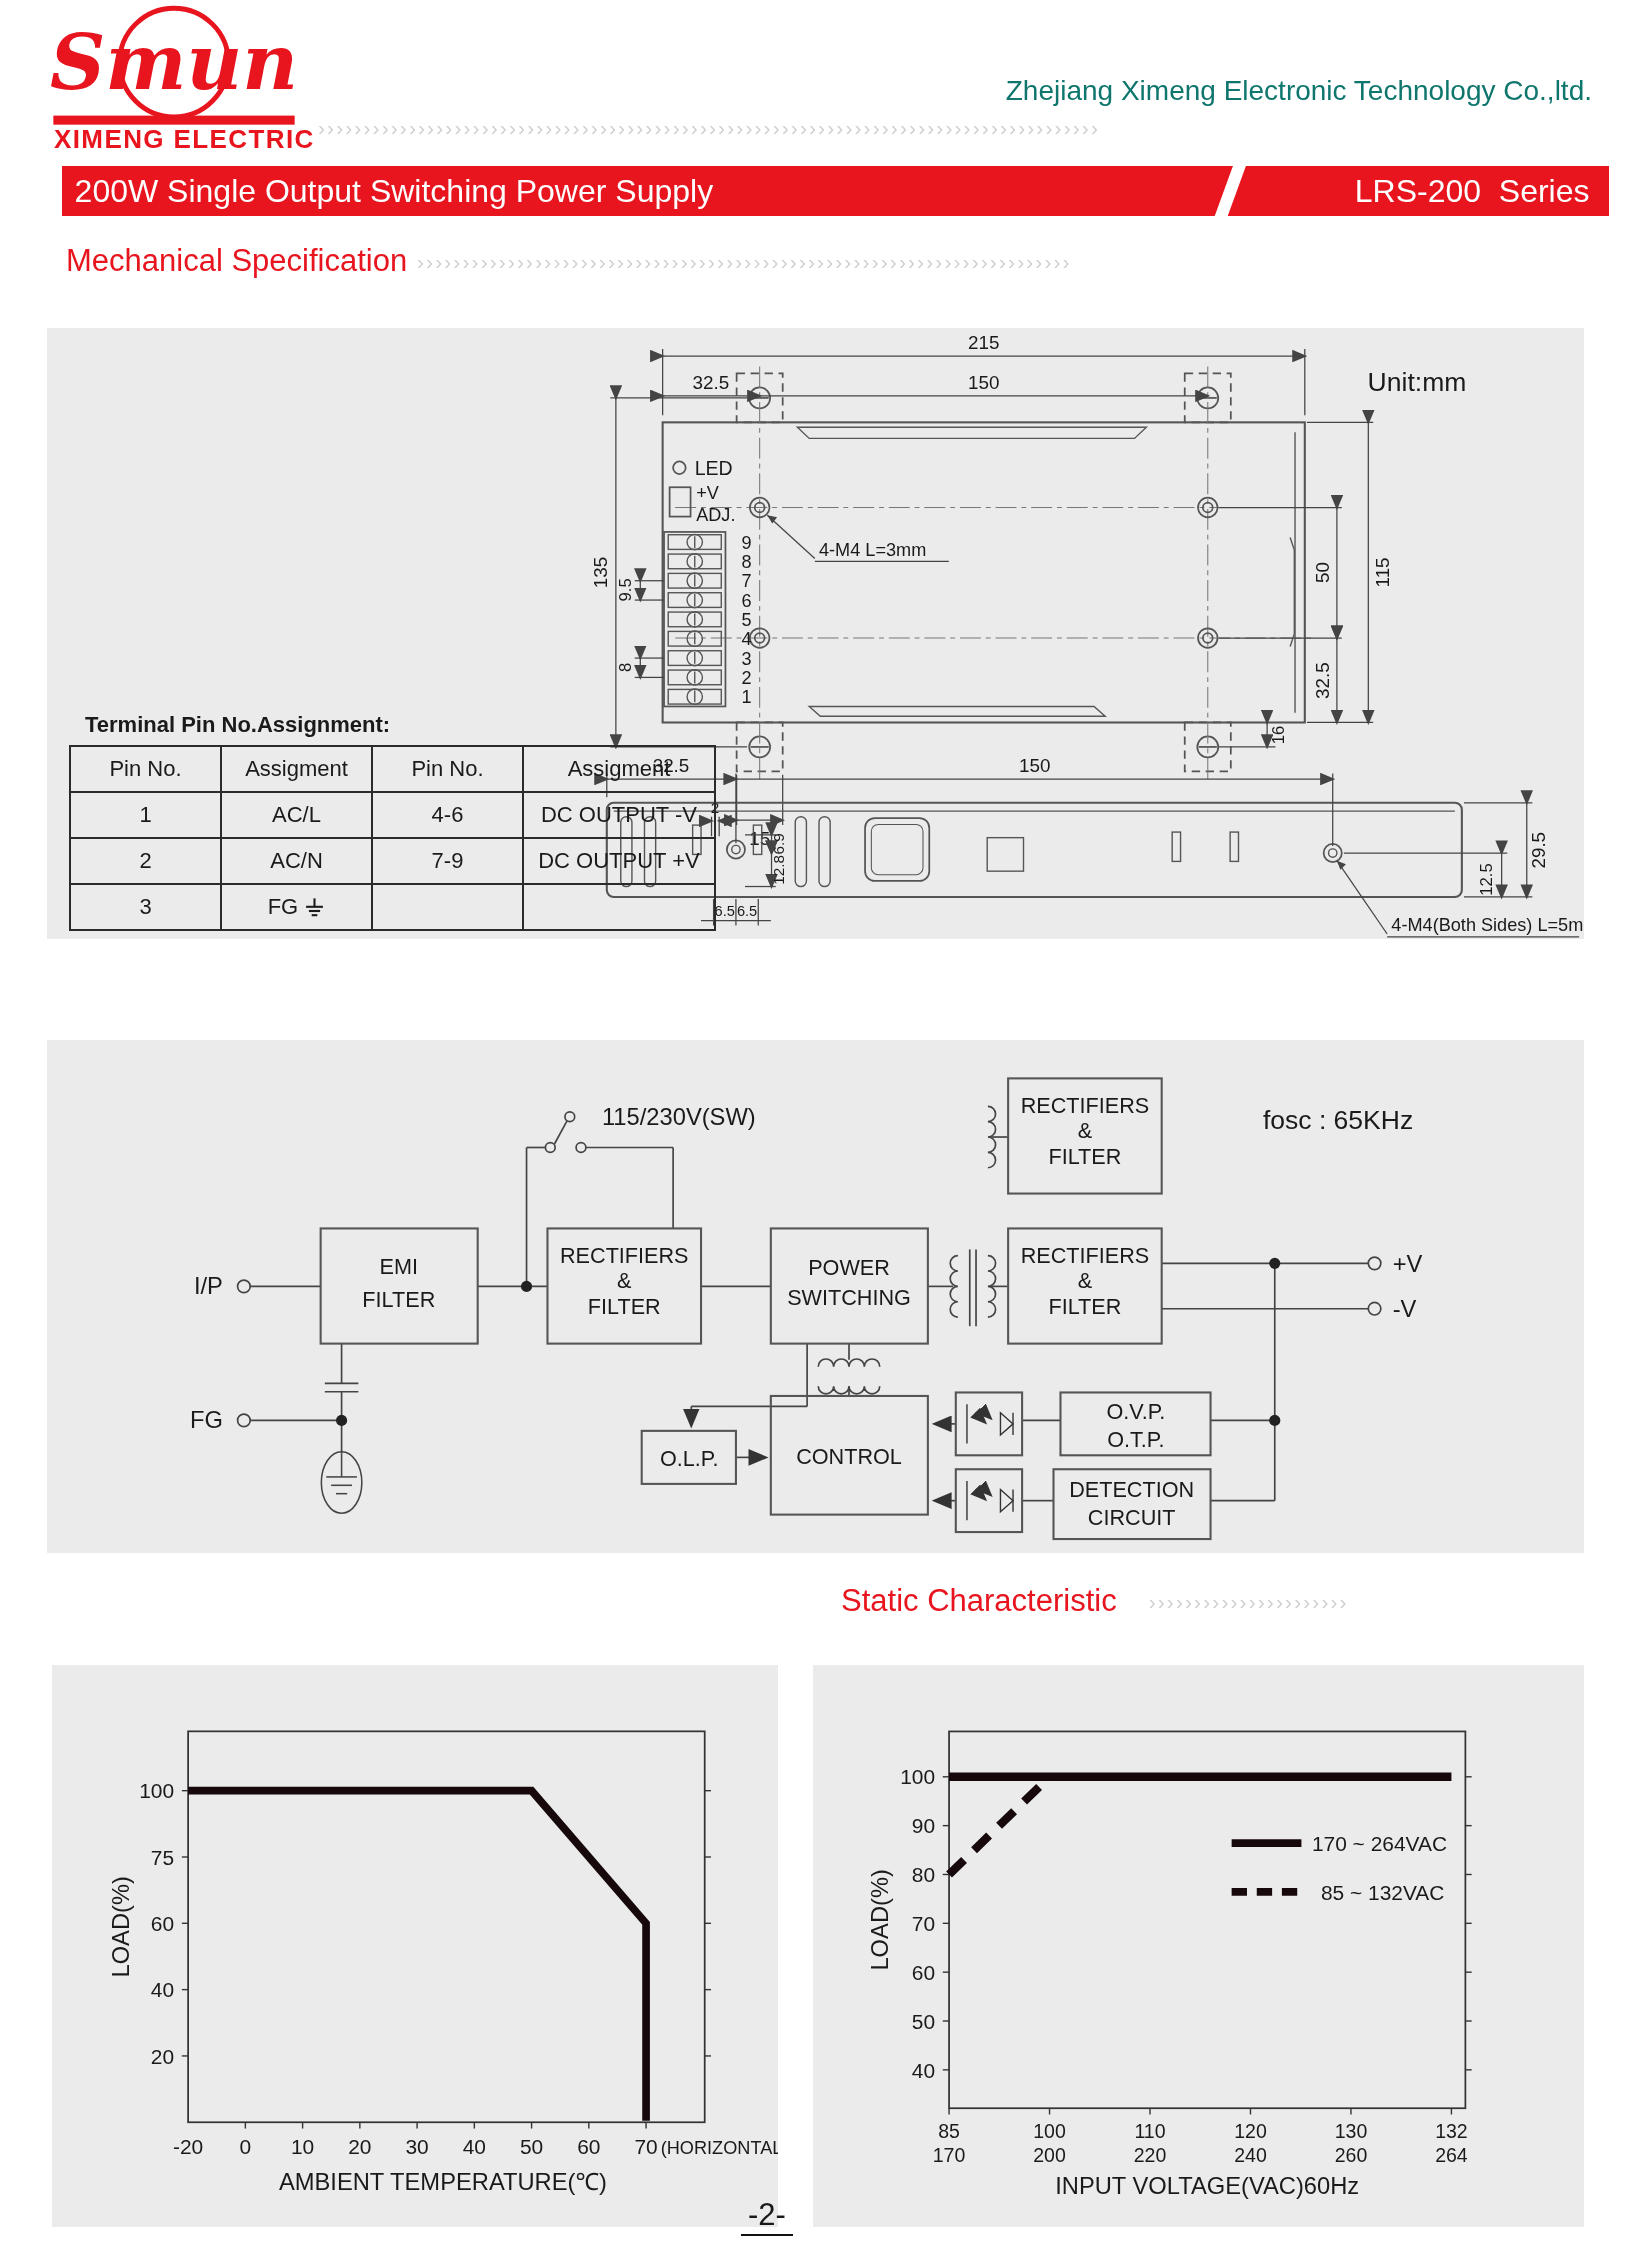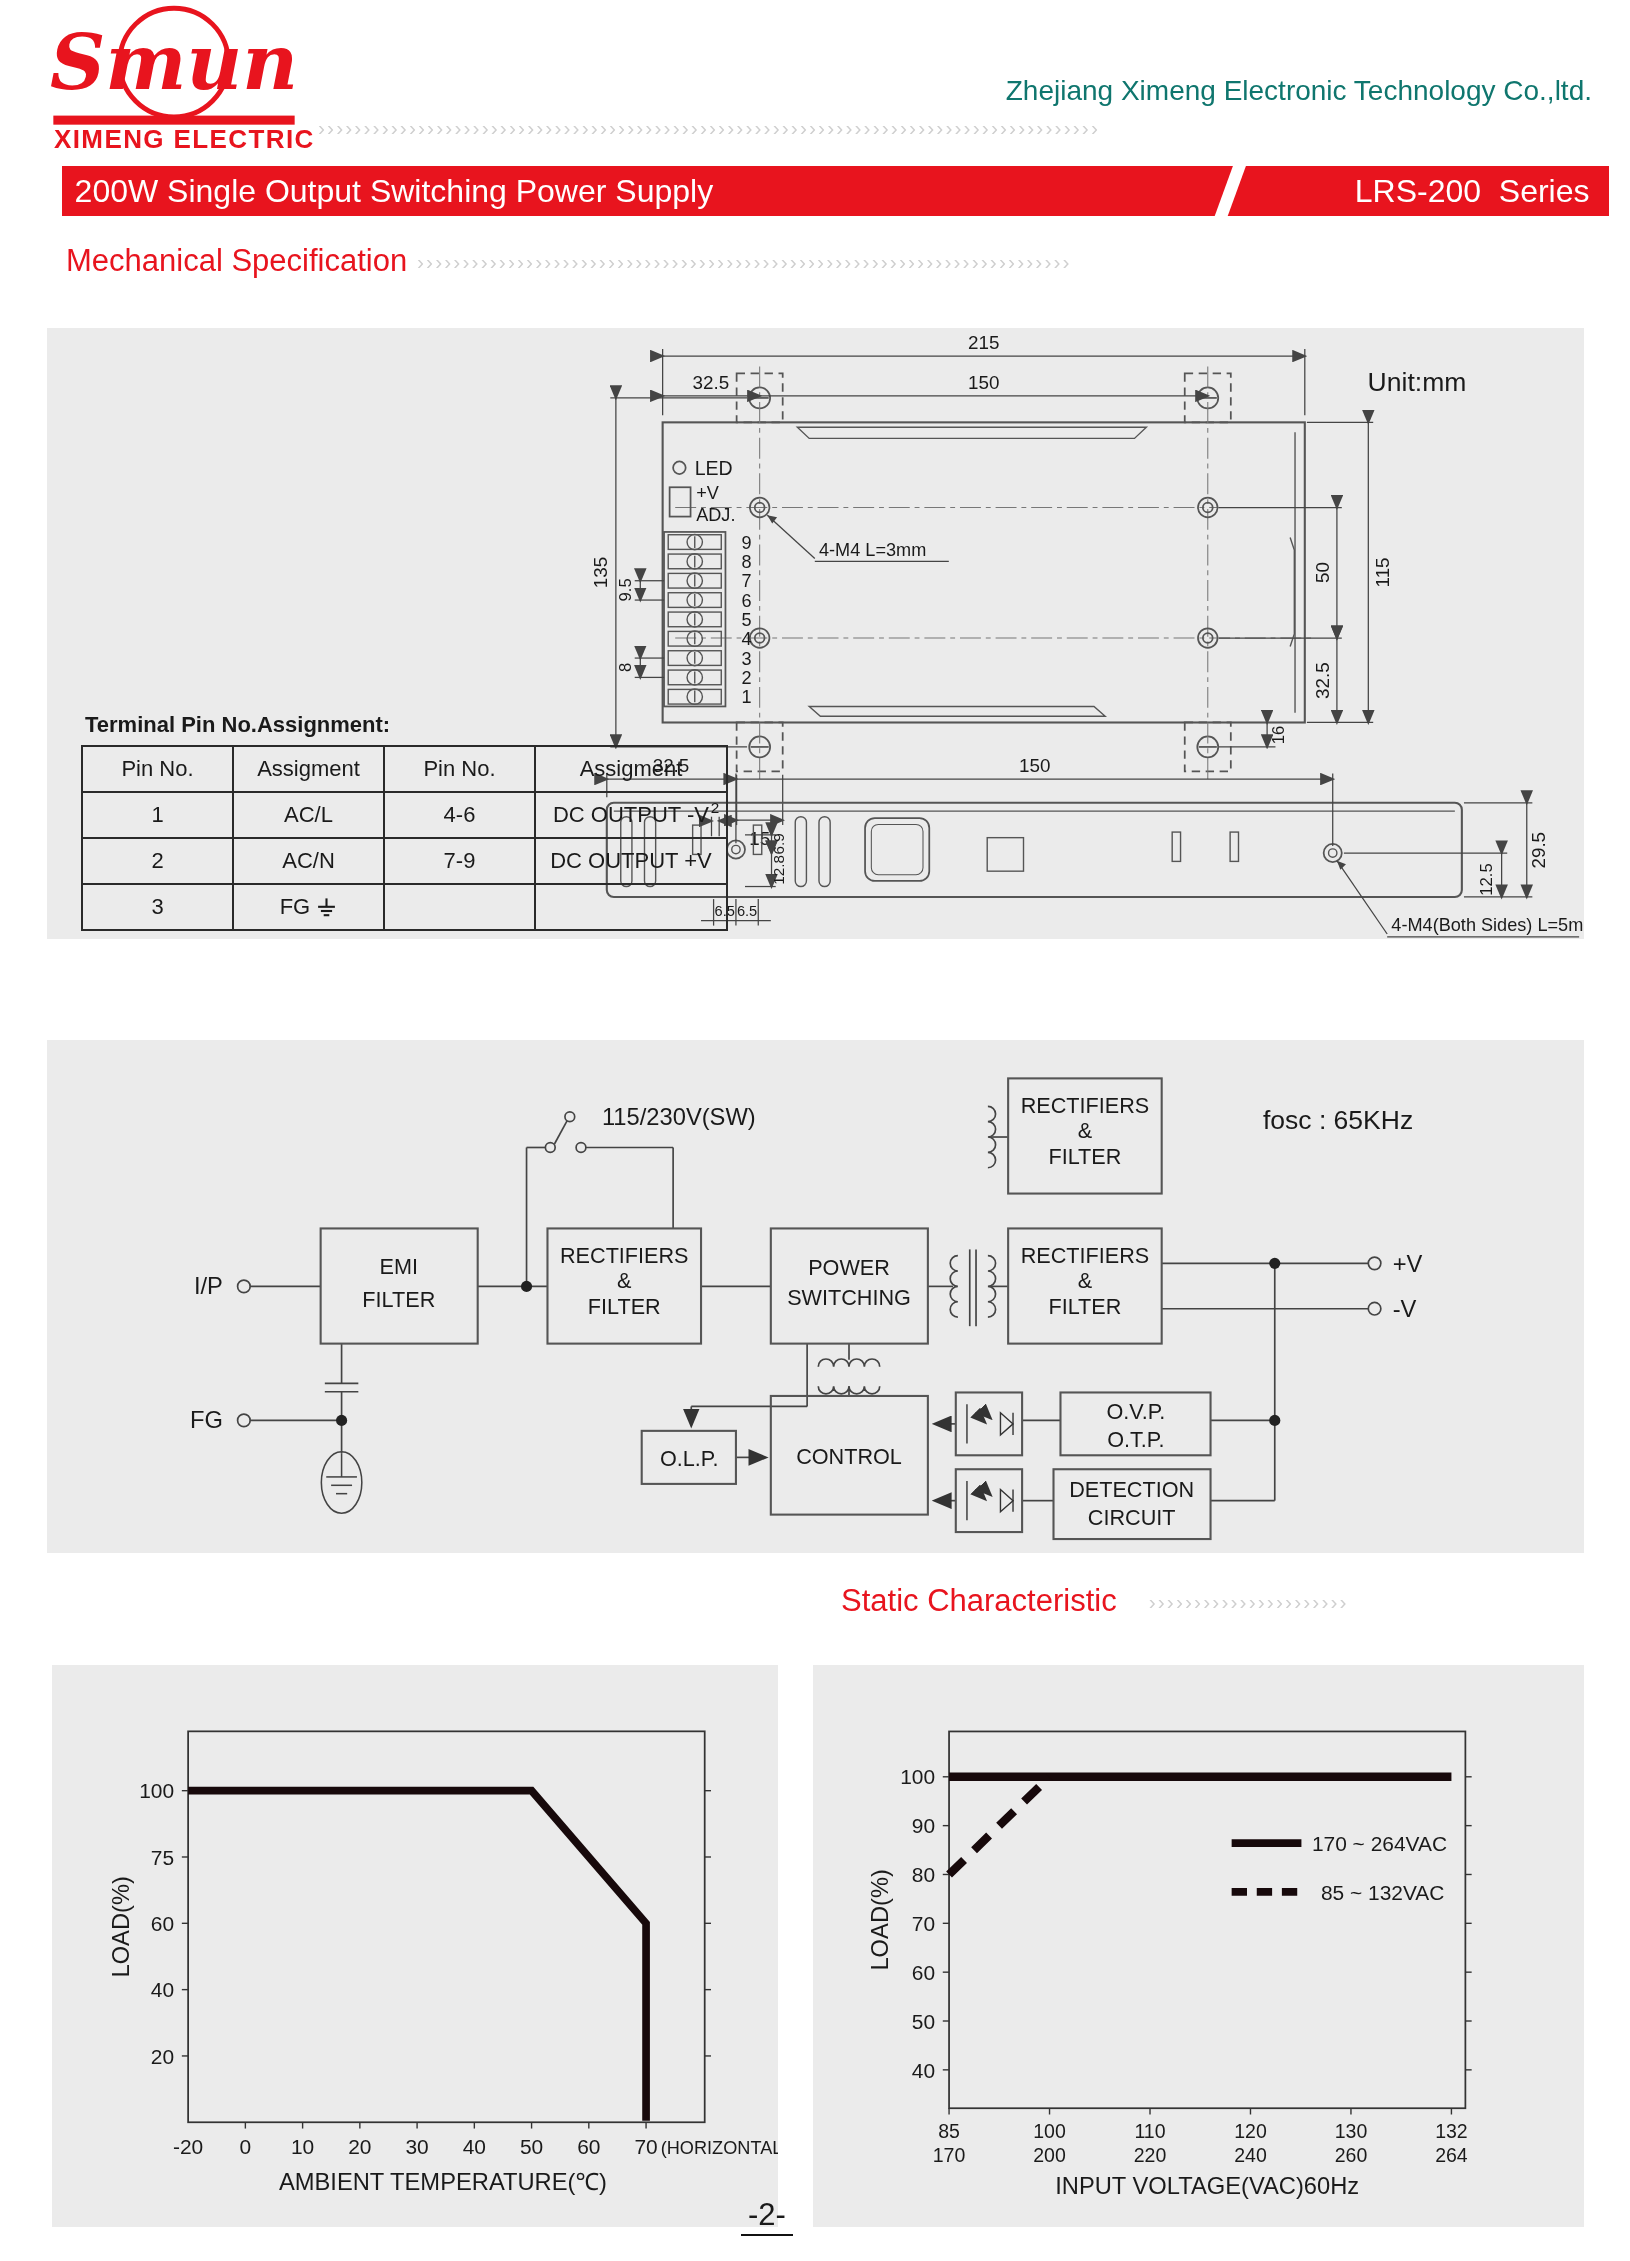--- a/index.html
+++ b/index.html
@@ -256,21 +256,21 @@
         <text x="957" y="694" text-anchor="middle" font-size="22">2</text>
         <text transform="translate(1056,739) rotate(-90)" text-anchor="middle" font-size="22">6.9</text>
         <text transform="translate(1056,776) rotate(-90)" text-anchor="middle" font-size="22">12.8</text>
         <text x="971" y="842" text-anchor="middle" font-size="21">6.5</text>
         <text x="1003" y="842" text-anchor="middle" font-size="21">6.5</text>
         <text x="1926" y="864" font-size="26">4-M4(Both Sides) L=5mm</text>
       </g>
     </svg>
 
     <div class="abs tbl-title" style="left:38px;top:384px;">Terminal Pin No.Assignment:</div>
-    <table class="pin-table abs" style="left:34px;top:417px;">
+    <table class="pin-table abs" style="left:22px;top:417px;">
       <tbody>
           <tr>
         <th class="c1">Pin No.</th>
         <th class="c2">Assigment</th>
         <th class="c3">Pin No.</th>
         <th class="c4">Assigment</th>
       </tr>
       <tr>
         <td>1</td>
         <td>AC/L</td>

